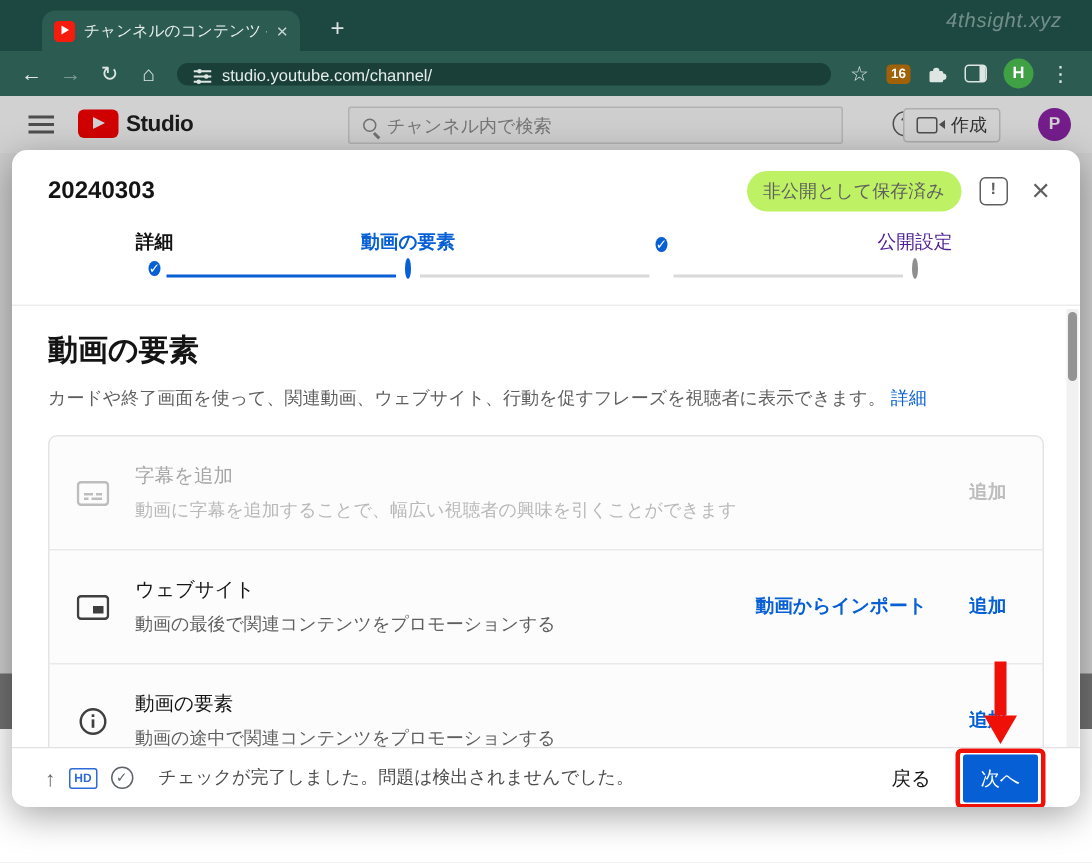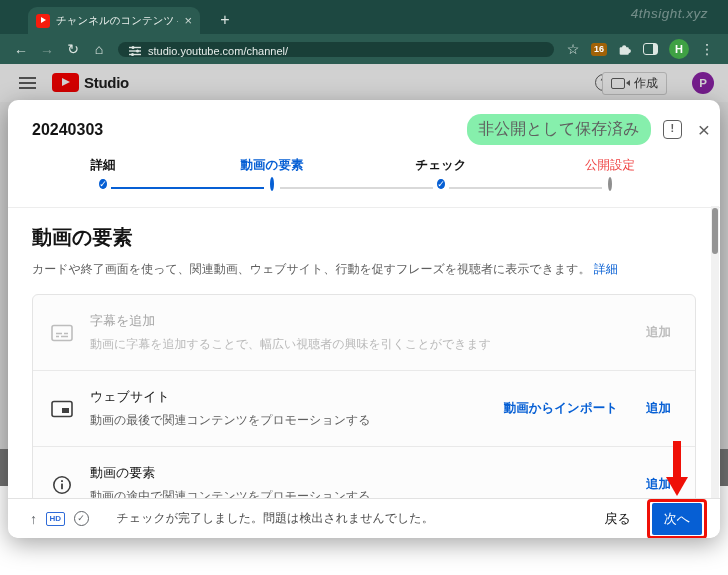--- a/index.html
+++ b/index.html
@@ -68,35 +68,35 @@
                      border-right:4px solid #5f5f5f; border-top:3px solid transparent; border-bottom:3px solid transparent; }
   .create-label { font-size:12px; color:#3c3c3c; }
   .studio-avatar { position:absolute; right:14px; top:8px; width:22px; height:22px; border-radius:50%;
                    background:#8e24aa; color:#fff; font-size:11.5px; font-weight:bold; text-align:center; line-height:22px; }
   .page-bottom { position:absolute; left:0; bottom:0; width:100%; height:37px; background:#8a8a8a; }
   .scrim { position:absolute; inset:0; background:rgba(0,0,0,0.18); z-index:5; }
 
   
   .dialog { position:absolute; left:8px; top:36px; width:712px; height:438px; background:#fff;
             border-radius:10px; box-shadow:0 6px 24px rgba(0,0,0,0.35); z-index:10; overflow:hidden; }
-  .dlg-head { display:flex; align-items:center; padding:14px 10px 6px 24px; gap:12px; }
+  .dlg-head { display:flex; align-items:center; padding:14px 20px 6px 24px; gap:12px; }
   .dlg-title { font-size:16px; font-weight:bold; color:#141414; flex:1; }
-  .saved-badge { background:#86efac; border-radius:14px; padding:5px 11px; font-size:16px; color:#5f5f5f; white-space:nowrap;font-family:Liberation Mono, monospace; }
+  .saved-badge { background:#bef264; border-radius:14px; padding:5px 11px; font-size:12px; color:#5f5f5f; white-space:nowrap;font-family:Liberation Mono, monospace; }
   .fb-icon { width:19px; height:19px; border:1.8px solid #5f5f5f; border-radius:4px; color:#5f5f5f;
              font-size:11px; font-weight:bold; text-align:center; line-height:15px; flex:none; }
   .dlg-close { color:#5f5f5f; font-size:21px; line-height:1; margin-left:4px; flex:none; }
 
   .stepper { position:relative; height:57px; border-bottom:1px solid #ededed; }
   .step-line { position:absolute; top:36px; height:2px; }
   .step-line.active { background:#065fd4; }
   .step-line.idle { background:#d9d9d9; }
   .step { position:absolute; top:6px; width:150px; transform:translateX(-50%); text-align:center; }
   .step-label { display:block; height:16px; line-height:16px; font-size:12.5px; font-weight:bold; color:#141414; }
   .step.current .step-label { color:#065fd4; }
-  .step.todo .step-label { color:#ef4444; font-weight:normal; }
+  .step.todo .step-label { color:#4c1d95; font-weight:normal; }
   .step-circle { margin:7px auto 0; width:15px; height:15px; border-radius:50%; background:#fff;
                  font-size:9px; line-height:15px; text-align:center; color:#fff; }
   .step.done .step-circle { background:#065fd4; }
   .step.current .step-circle { border:2.5px solid #065fd4; }
   .step.todo .step-circle { border:2.5px solid #8f8f8f; }
 
   .dlg-body { padding:16px 24px 0; }
   .body-heading { font-size:20px; font-weight:bold; color:#141414; }
   .body-desc { margin-top:10px; font-size:12px; color:#5f5f5f; white-space:nowrap; overflow:hidden; }
   .inline-link { color:#065fd4; }
@@ -116,23 +116,23 @@
   .erow.disabled .erow-action { color:#bdbdbd; }
 
   .dlg-footer { position:absolute; left:0; right:0; bottom:0; height:40px; background:#fff;
                 border-top:1px solid #e2e2e2; display:flex; align-items:center; gap:9px;
                 padding:0 10px 0 22px; border-radius:0 0 10px 10px; }
   .up-icon { color:#5f6368; font-size:14px; font-weight:bold; flex:none; }
   .hd-badge { border:1.5px solid #2f6bd8; color:#2f6bd8; font-size:8px; font-weight:bold;
               padding:2px 2.5px; border-radius:2px; line-height:1; flex:none; }
   .cc-icon { width:15px; height:15px; border-radius:50%; border:1.5px solid #5f6368; color:#5f6368;
              font-size:9px; text-align:center; line-height:12px; flex:none; }
-  .footer-status { font-size:12px; color:#4d4d4d; margin-left:19px; flex:1; white-space:nowrap; overflow:hidden; }
+  .footer-status { font-size:12px; color:#4d4d4d; margin-left:8px; flex:1; white-space:nowrap; overflow:hidden; }
   .back-btn { font-size:13px; color:#141414; padding:7px 12px; flex:none; }
-  .next-wrap { position:relative; flex:none; margin-right:8px; }
+  .next-wrap { position:relative; flex:none; margin-right:18px; }
   .next-btn { display:block; background:#065fd4; color:#fff; font-size:13px; padding:7px 12px;
               border-radius:2px; border:none; font-family:inherit; }
 
   .dlg-scroll { position:absolute; right:1px; top:106px; width:8px; height:292px; background:#f1f1f1; z-index:12; }
   .dlg-thumb { position:absolute; left:1px; top:2px; width:6px; height:46px; background:#949494; border-radius:3px; }
 
   
   .anno-rect { position:absolute; left:-5px; top:-4px; right:-5px; bottom:-4px;
                border:3px solid #ef1007; border-radius:4px; pointer-events:none; z-index:30; }
   .anno-arrow { position:absolute; left:50%; bottom:calc(100% + 26px); transform:translateX(-50%);
@@ -192,20 +192,24 @@
     <div class="studio-header">
       <span class="hamburger">
           <i></i>
           <i></i>
           <i></i>
         </span>
       <span class="yt-logo">
         <span class="yt-play"></span>
         <span class="yt-word">Studio</span>
       </span>
+      <span class="studio-search">
+        <span class="lens"></span>
+        <input placeholder="チャンネル内で検索" style="">
+      </span>
       <span class="help-btn">?</span>
       <span class="create-btn">
         <span class="cam-icon"></span>
         <span class="create-label">作成</span>
       </span>
       <span class="studio-avatar">P</span>
     </div>
     <div class="page-bottom"></div>
     <div class="scrim"></div>
 
@@ -223,21 +227,20 @@
         <span class="step-line idle" style="left:441px; width:153px;"></span>
         <span class="step done" style="left:95px;">
           <span class="step-label">詳細</span>
           <span class="step-circle">✓</span>
         </span>
         <span class="step current" style="left:264px;">
           <span class="step-label">動画の要素</span>
           <span class="step-circle"></span>
         </span>
         <span class="step done" style="left:433px;">
-          <span class="step-label">チェック</span>
           <span class="step-circle">✓</span>
         </span>
         <span class="step todo" style="left:602px;">
           <span class="step-label">公開設定</span>
           <span class="step-circle"></span>
         </span>
       </div>
 
       <div class="dlg-body">
         <div class="body-heading">動画の要素</div>

